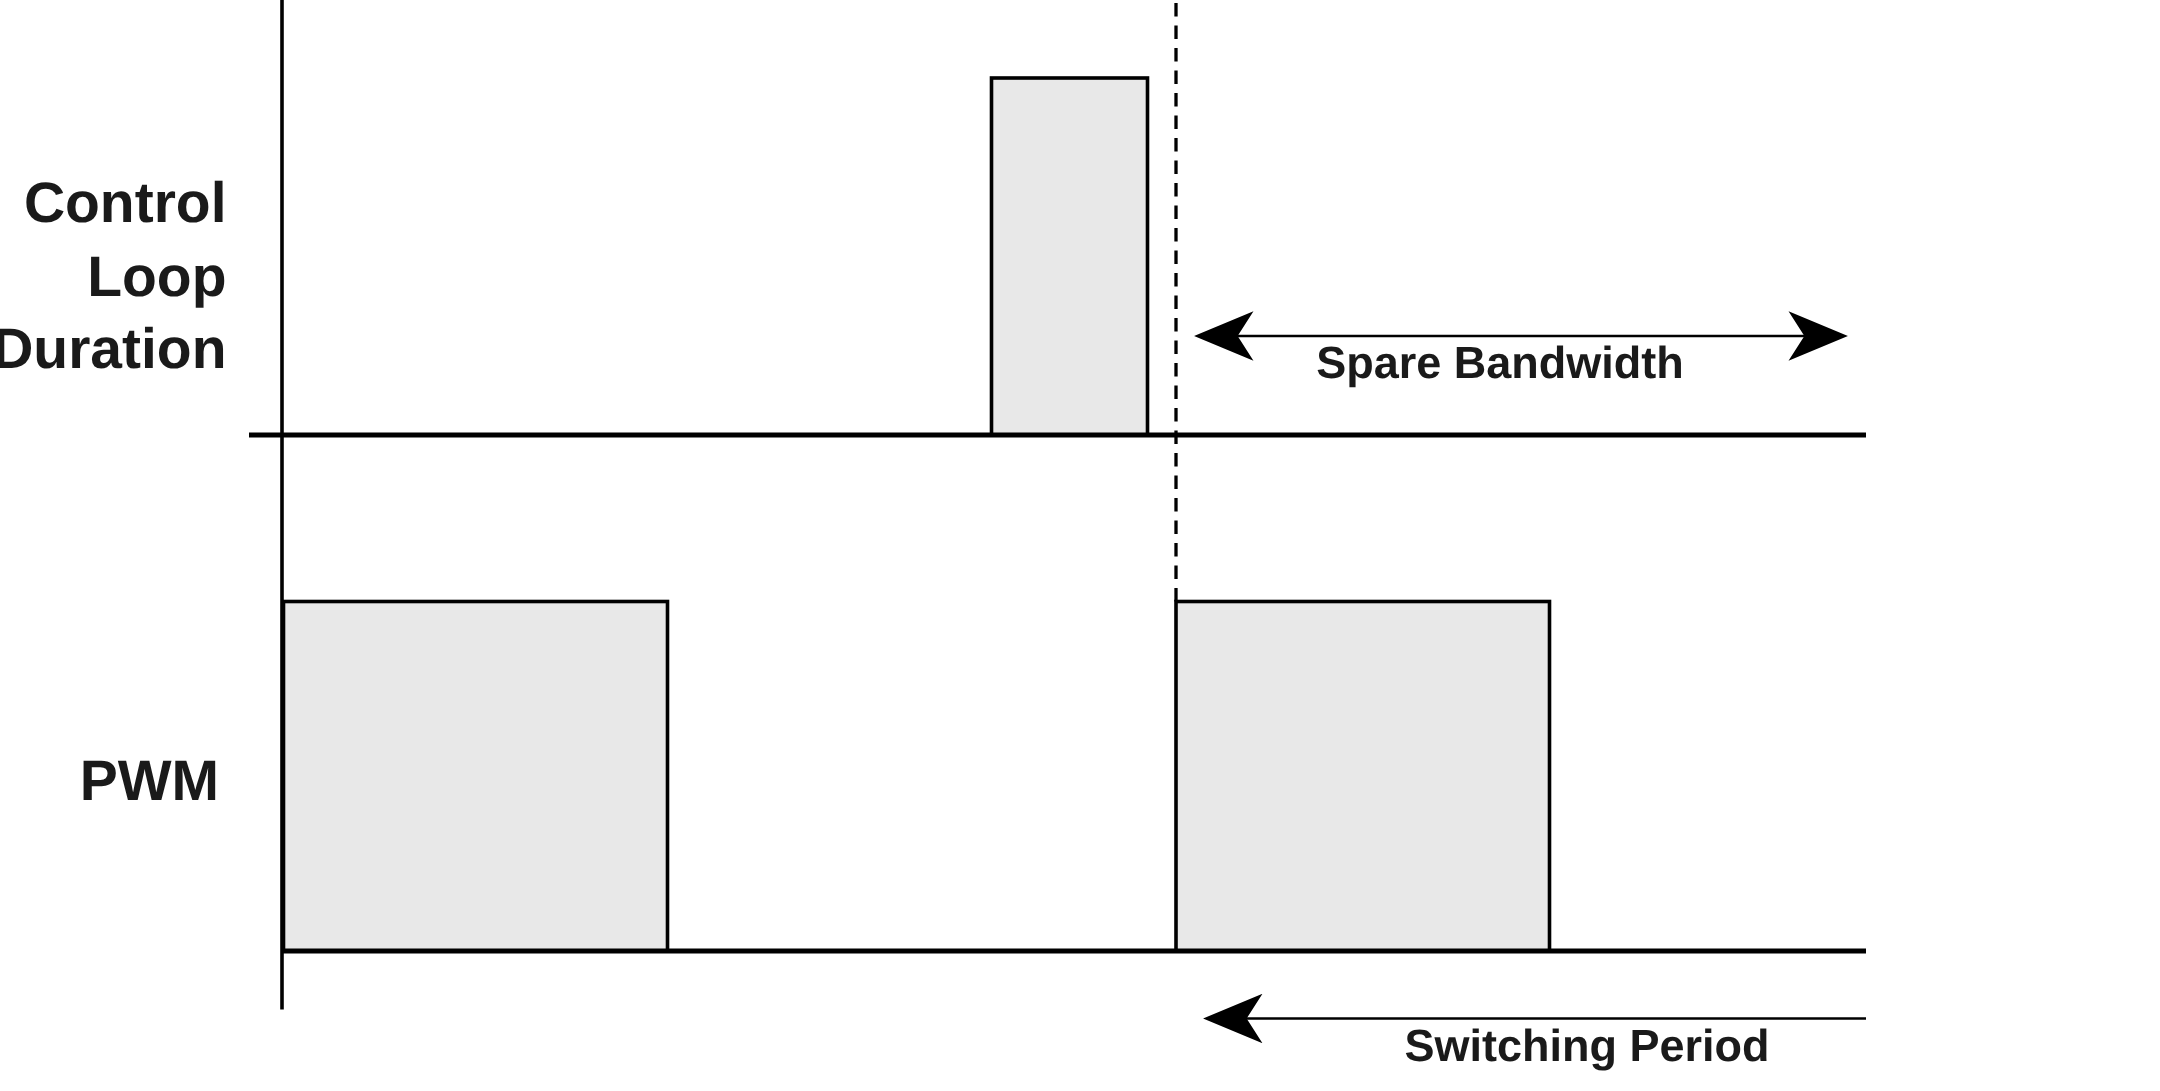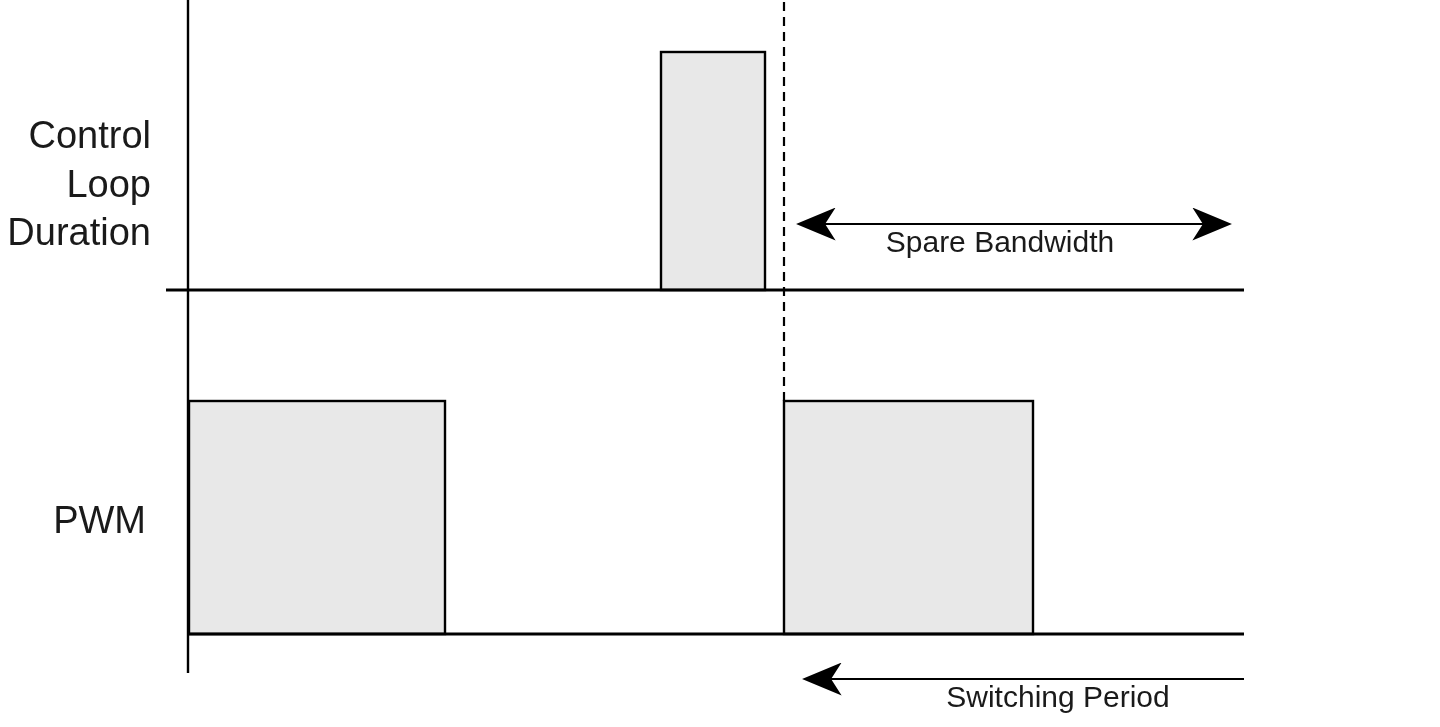--- a/index.html
+++ b/index.html
@@ -6,20 +6,21 @@
     margin: 0;
     padding: 0;
     background: #ffffff;
   }
   .stage {
     position: relative;
     width: 1244px;
     height: 727px;
     background: var(--bg, #ffffff);
     overflow: hidden;
+    font-weight: bold;
   }
   svg { display: block; }
 
   line.vaxis  { stroke: var(--line, #000); stroke-width: 2.4; }
   line.haxis  { stroke: var(--line, #000); stroke-width: 3.2; }
   rect.pulse  { fill: var(--pulse-fill, #e8e8e8); stroke: var(--line, #000); stroke-width: 2.4; }
   line.dashed { stroke: var(--line, #000); stroke-width: 2.2; stroke-dasharray: 9 6; }
   line.annot  { stroke: var(--line, #000); stroke-width: 1.8; }
   marker path { fill: var(--line, #000); }
 

